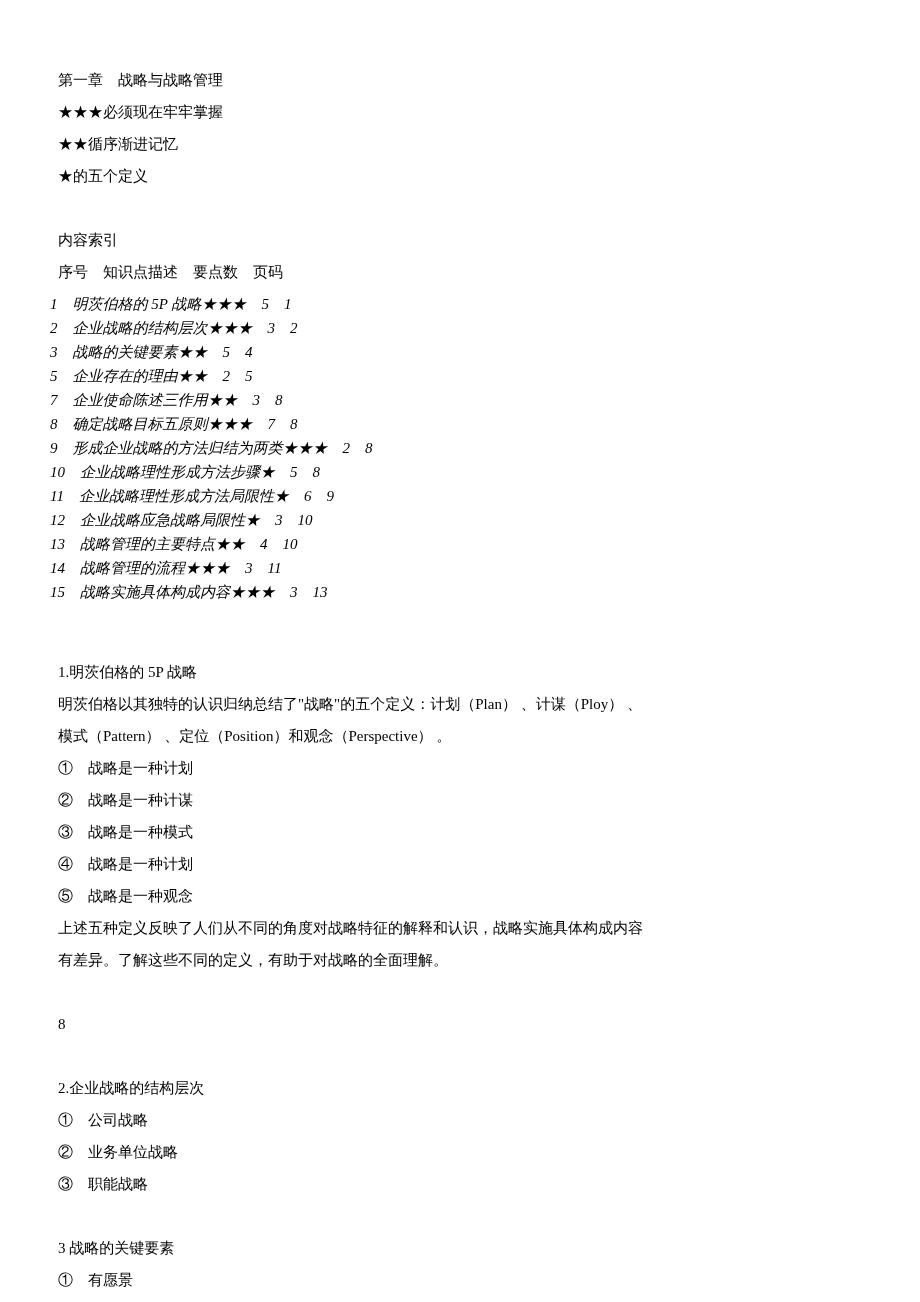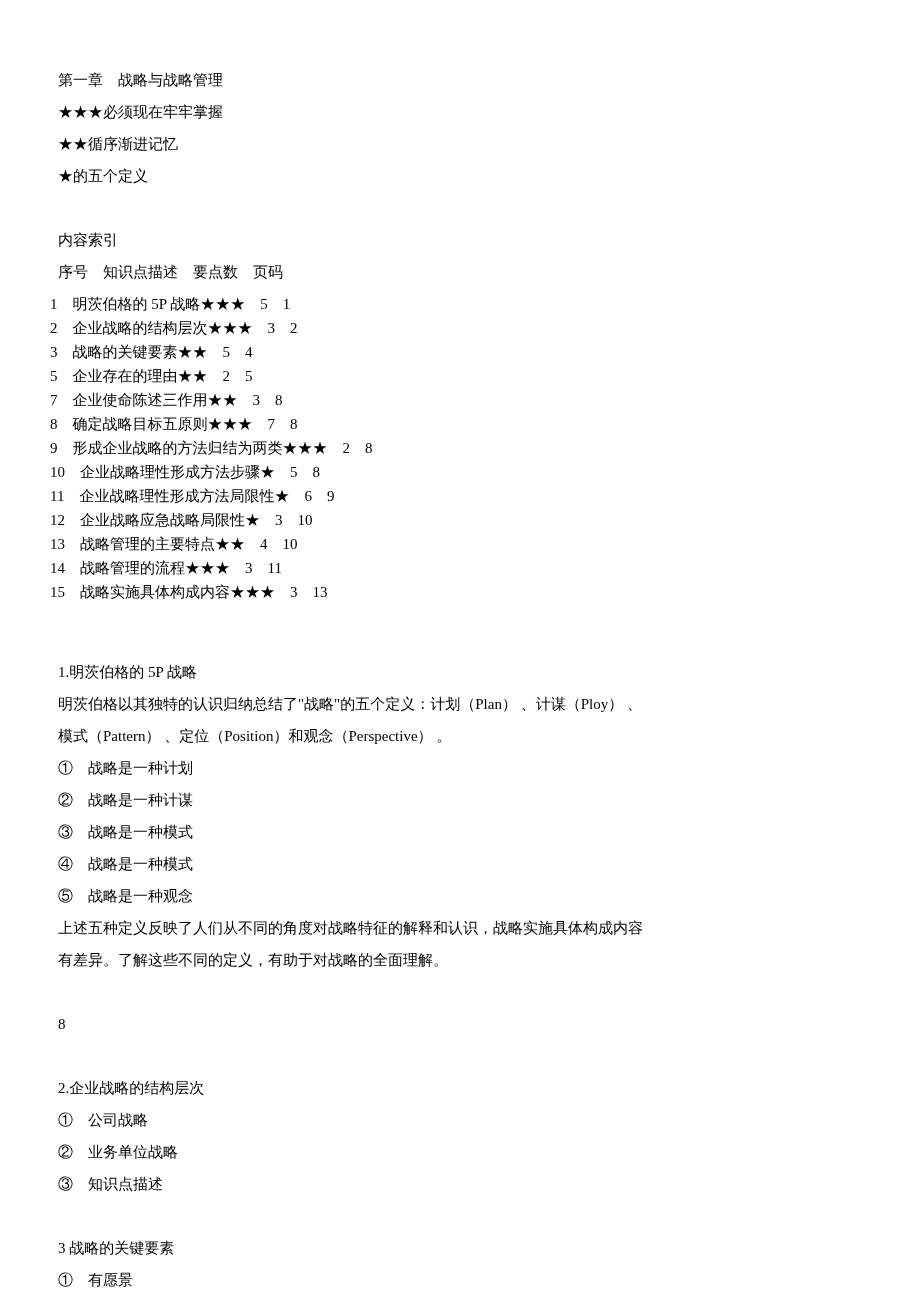--- a/index.html
+++ b/index.html
@@ -15,20 +15,21 @@
   }
   .line {
     margin: 8px;
     white-space: pre-wrap;
   }
   .spacer {
     height: 24px;
   }
   .index-row {
     margin: 0;
+    font-style: italic;
   }
 </style>
 </head>
 <body>
 
 <p class="line">第一章    战略与战略管理</p>
 <p class="line">★★★必须现在牢牢掌握</p>
 <p class="line">★★循序渐进记忆</p>
 <p class="line">★的五个定义</p>
 
@@ -55,32 +56,32 @@
 
 <div class="spacer"></div>
 <div class="spacer"></div>
 
 <p class="line">1.明茨伯格的 5P 战略</p>
 <p class="line">明茨伯格以其独特的认识归纳总结了"战略"的五个定义：计划（Plan） 、计谋（Ploy） 、</p>
 <p class="line">模式（Pattern） 、定位（Position）和观念（Perspective） 。</p>
 <p class="line">①    战略是一种计划</p>
 <p class="line">②    战略是一种计谋</p>
 <p class="line">③    战略是一种模式</p>
-<p class="line">④    战略是一种模式</p>
+<p class="line">④    战略是一种计划</p>
 <p class="line">⑤    战略是一种观念</p>
 <p class="line">上述五种定义反映了人们从不同的角度对战略特征的解释和认识，战略实施具体构成内容</p>
 <p class="line">有差异。了解这些不同的定义，有助于对战略的全面理解。</p>
 
 <div class="spacer"></div>
 
 <p class="line">8</p>
 
 <div class="spacer"></div>
 
 <p class="line">2.企业战略的结构层次</p>
 <p class="line">①    公司战略</p>
 <p class="line">②    业务单位战略</p>
-<p class="line">③    知识点描述</p>
+<p class="line">③    职能战略</p>
 
 <div class="spacer"></div>
 
 <p class="line">3 战略的关键要素</p>
 <p class="line">①    有愿景</p>
 
 </body></html>

